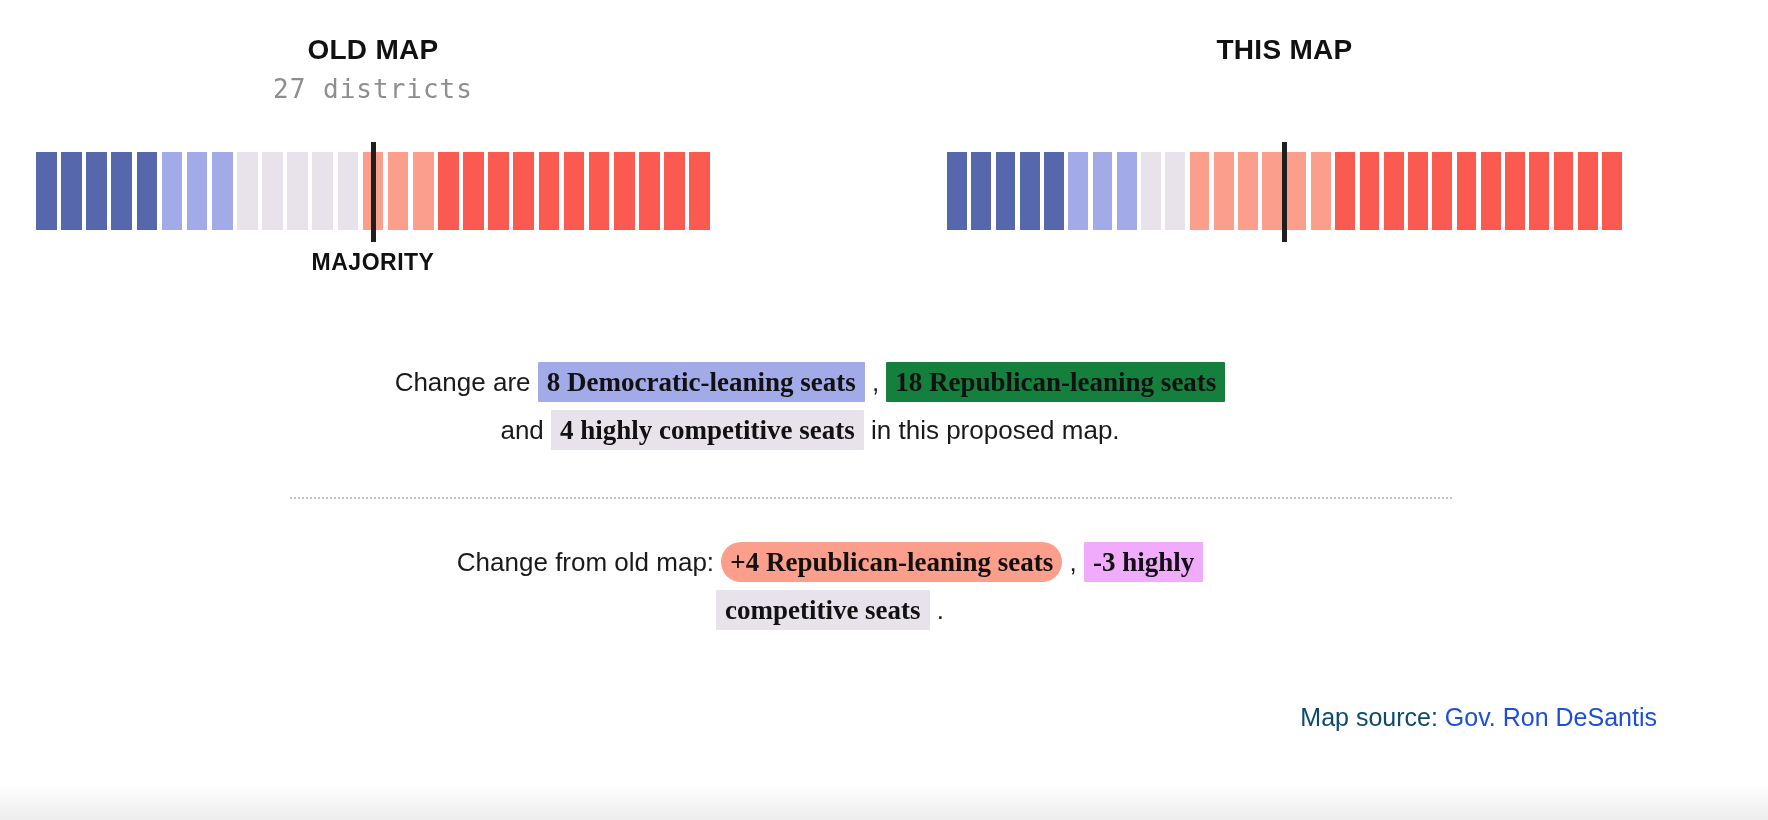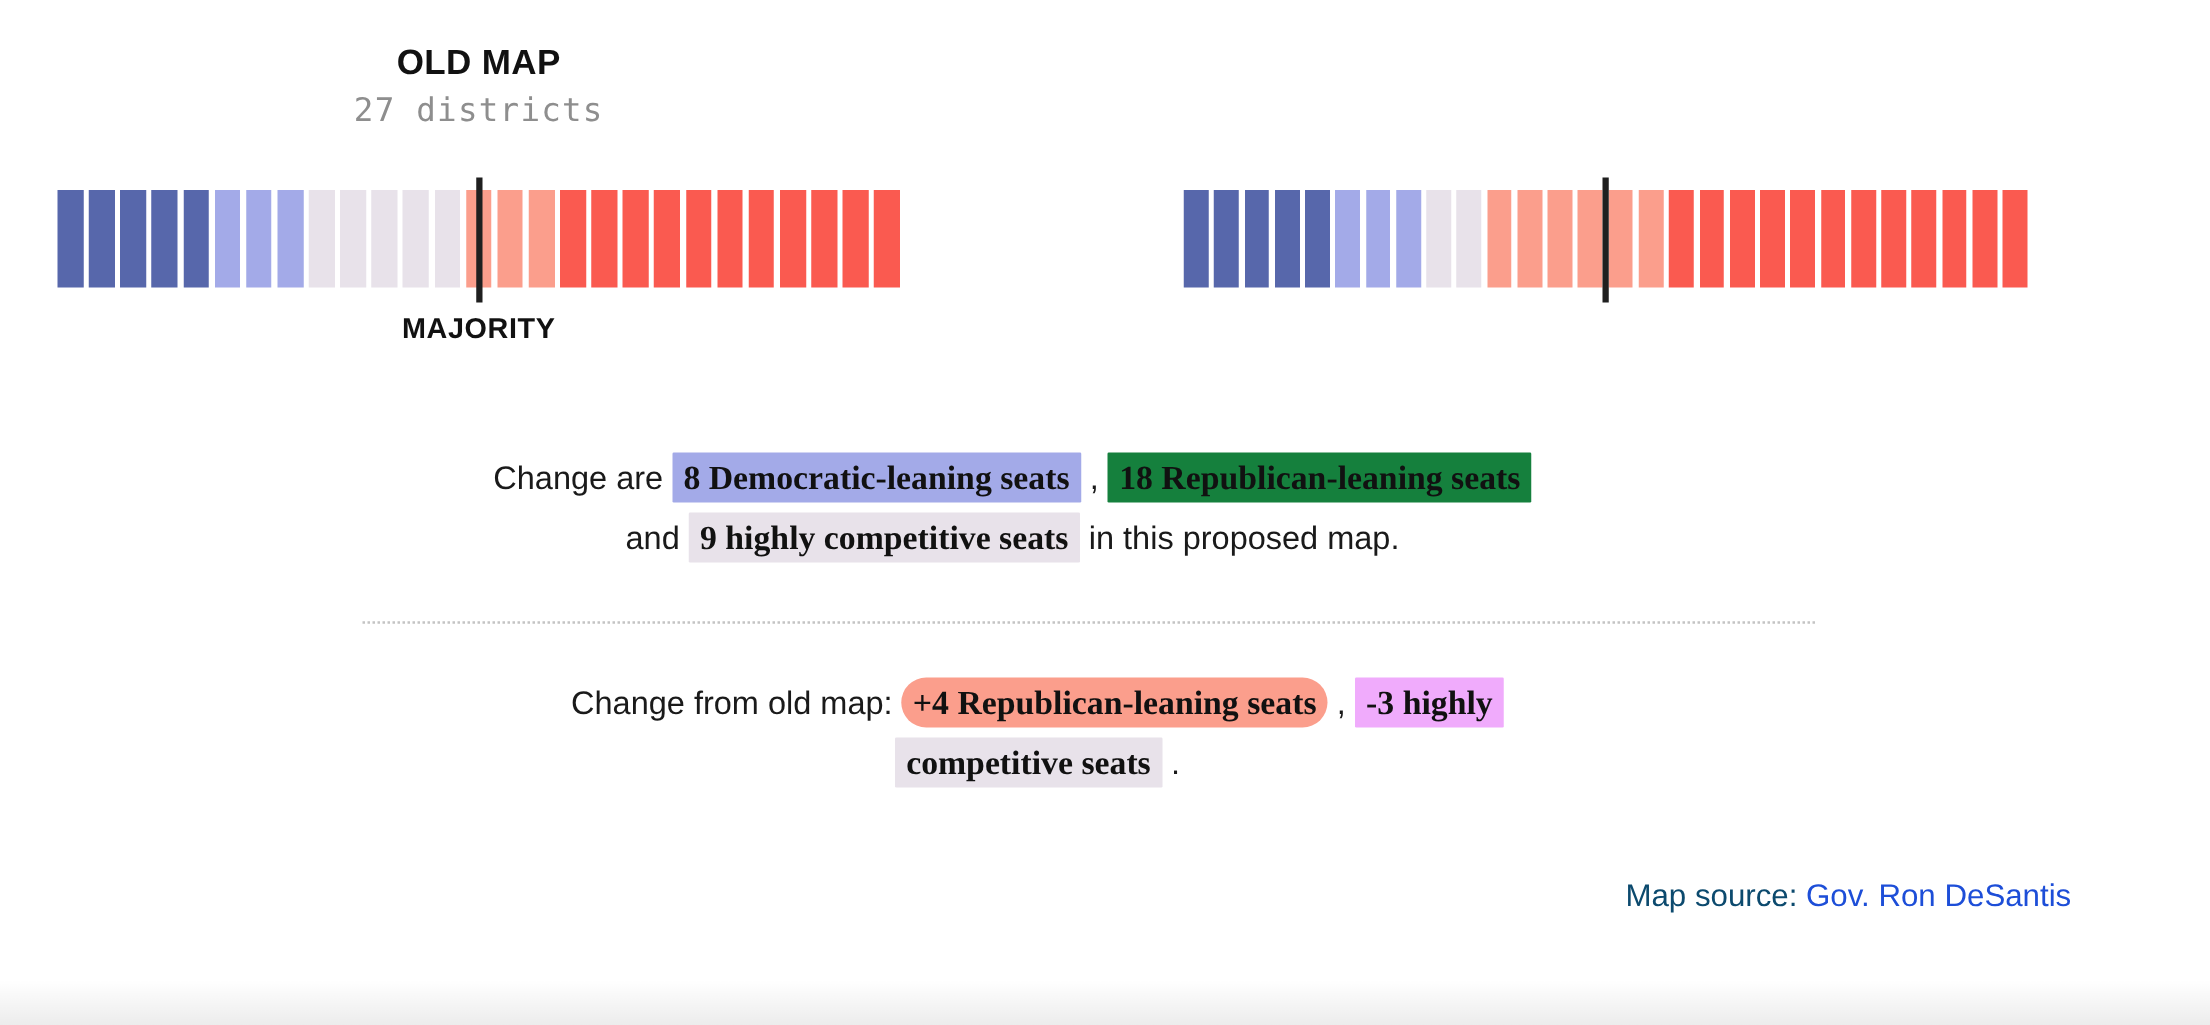--- a/index.html
+++ b/index.html
@@ -90,21 +90,21 @@
     position:absolute; left:0; bottom:0; width:100%; height:36px;
     background:linear-gradient(to bottom, rgba(0,0,0,0), rgba(0,0,0,0.075));
     pointer-events:none;
   }
 </style>
 </head>
 <body>
 
 <div class="page">
 
-  <section class="chart" style="left:46px; width:674px;">
+  <section class="chart" style="left:36px; width:674px;">
     <div class="chart-title">OLD MAP</div>
     <div class="chart-subtitle">
       <span>27 districts</span>
     </div>
     <div class="bars">
       <div class="majority-line" style="background: rgb(31, 31, 31);"></div>
     <div class="bar" style="background: rgb(87, 103, 171);"></div>
         <div class="bar" style="background: rgb(87, 103, 171);"></div>
         <div class="bar" style="background: rgb(87, 103, 171);"></div>
         <div class="bar" style="background: rgb(87, 103, 171);"></div>
@@ -129,20 +129,21 @@
         <div class="bar" style="background: rgb(250, 90, 80);"></div>
         <div class="bar" style="background: rgb(250, 90, 80);"></div>
         <div class="bar" style="background: rgb(250, 90, 80);"></div>
         <div class="bar" style="background: rgb(250, 90, 80);"></div>
         <div class="bar" style="background: rgb(250, 90, 80);"></div>
       </div>
     <div class="majority-label">MAJORITY</div>
   </section>
 
   <section class="chart" style="left:947px; width:675px;">
+    <div class="chart-title">THIS MAP</div>
     <div class="bars">
       <div class="majority-line" style="background: rgb(31, 31, 31);"></div>
     <div class="bar" style="background: rgb(87, 103, 171);"></div>
         <div class="bar" style="background: rgb(87, 103, 171);"></div>
         <div class="bar" style="background: rgb(87, 103, 171);"></div>
         <div class="bar" style="background: rgb(87, 103, 171);"></div>
         <div class="bar" style="background: rgb(87, 103, 171);"></div>
         <div class="bar" style="background: rgb(163, 170, 232);"></div>
         <div class="bar" style="background: rgb(163, 170, 232);"></div>
         <div class="bar" style="background: rgb(163, 170, 232);"></div>
@@ -164,21 +165,21 @@
         <div class="bar" style="background: rgb(250, 90, 80);"></div>
         <div class="bar" style="background: rgb(250, 90, 80);"></div>
         <div class="bar" style="background: rgb(250, 90, 80);"></div>
         <div class="bar" style="background: rgb(250, 90, 80);"></div>
         <div class="bar" style="background: rgb(250, 90, 80);"></div>
       </div>
   </section>
 
   <div class="richtext" id="summary">
       <div class="rline"><span>Change are </span><span class="hl" style="background-color: rgb(163, 170, 232);">8 Democratic-leaning seats</span><span> , </span><span class="hl" style="background-color: #15803d;">18 Republican-leaning seats</span></div>
-      <div class="rline"><span>and </span><span class="hl" style="background-color: rgb(232, 226, 234);">9 highly competitive seats</span><span> in this proposed map.</span></div>
+      <div class="rline"><span>and </span><span class="hl" style="background-color: rgb(232, 226, 234);">4 highly competitive seats</span><span> in this proposed map.</span></div>
     </div>
 
   <hr class="divider">
 
   <div class="richtext" id="change">
       <div class="rline"><span>Change from old map: </span><span class="hl" style="background-color: rgb(251, 158, 140); border-radius: 20px;">+4 Republican-leaning seats</span><span> , </span><span class="hl" style="background-color: #f0abfc;">-3 highly</span></div>
       <div class="rline"><span class="hl" style="background-color: rgb(232, 226, 234);">competitive seats</span><span> .</span></div>
     </div>
 
   <div class="source">

